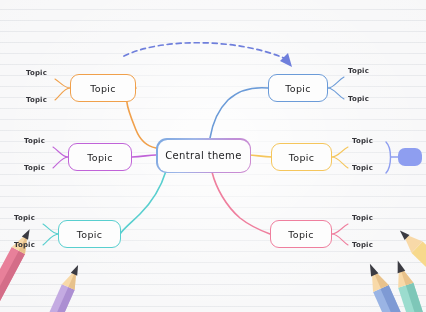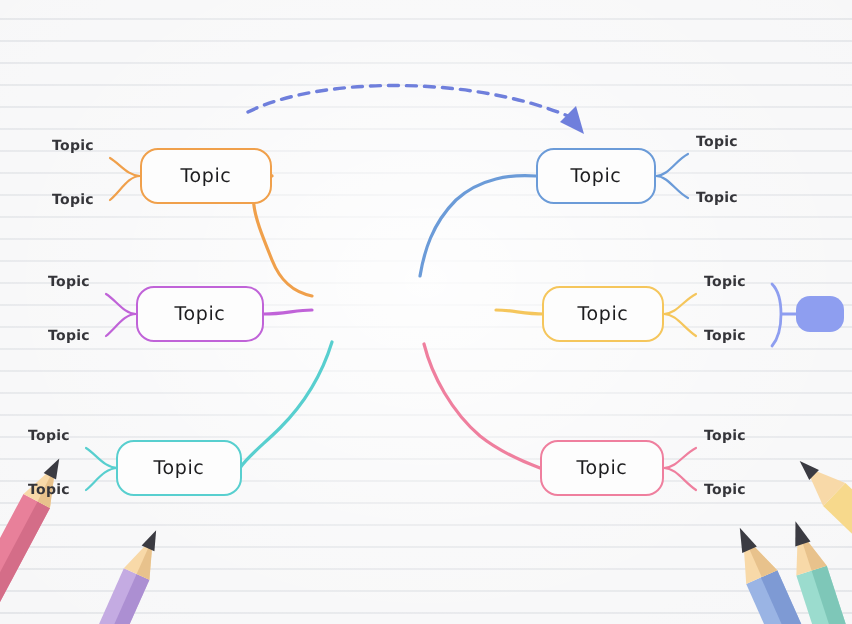--- a/index.html
+++ b/index.html
@@ -182,20 +182,23 @@
       <polygon points="406,270 414,270 410,258" fill="#3b3b42"></polygon>
     </g>
 
     <g transform="rotate(-46 420 250)">
       <rect x="412" y="246" width="16" height="60" fill="#f7d98c"></rect>
       <polygon points="412,246 428,246 420,226" fill="#f8d9a8"></polygon>
       <polygon points="416.5,232 423.5,232 420,222" fill="#3b3b42"></polygon>
     </g>
   </svg>
 
+  <div class="central-wrap">
+    <div class="central-inner">Central theme</div>
+  </div>
 
   <div class="node" style="left:70px; top:74px; width:66px; height:28px; border-color:#f0a04b;">
     <span>Topic</span>
   </div>
 
   <div class="node" style="left:68px; top:143px; width:64px; height:28px; border-color:#c063d8;">
     <span>Topic</span>
   </div>
 
   <div class="node" style="left:58px; top:220px; width:63px; height:28px; border-color:#58cfcf;">

